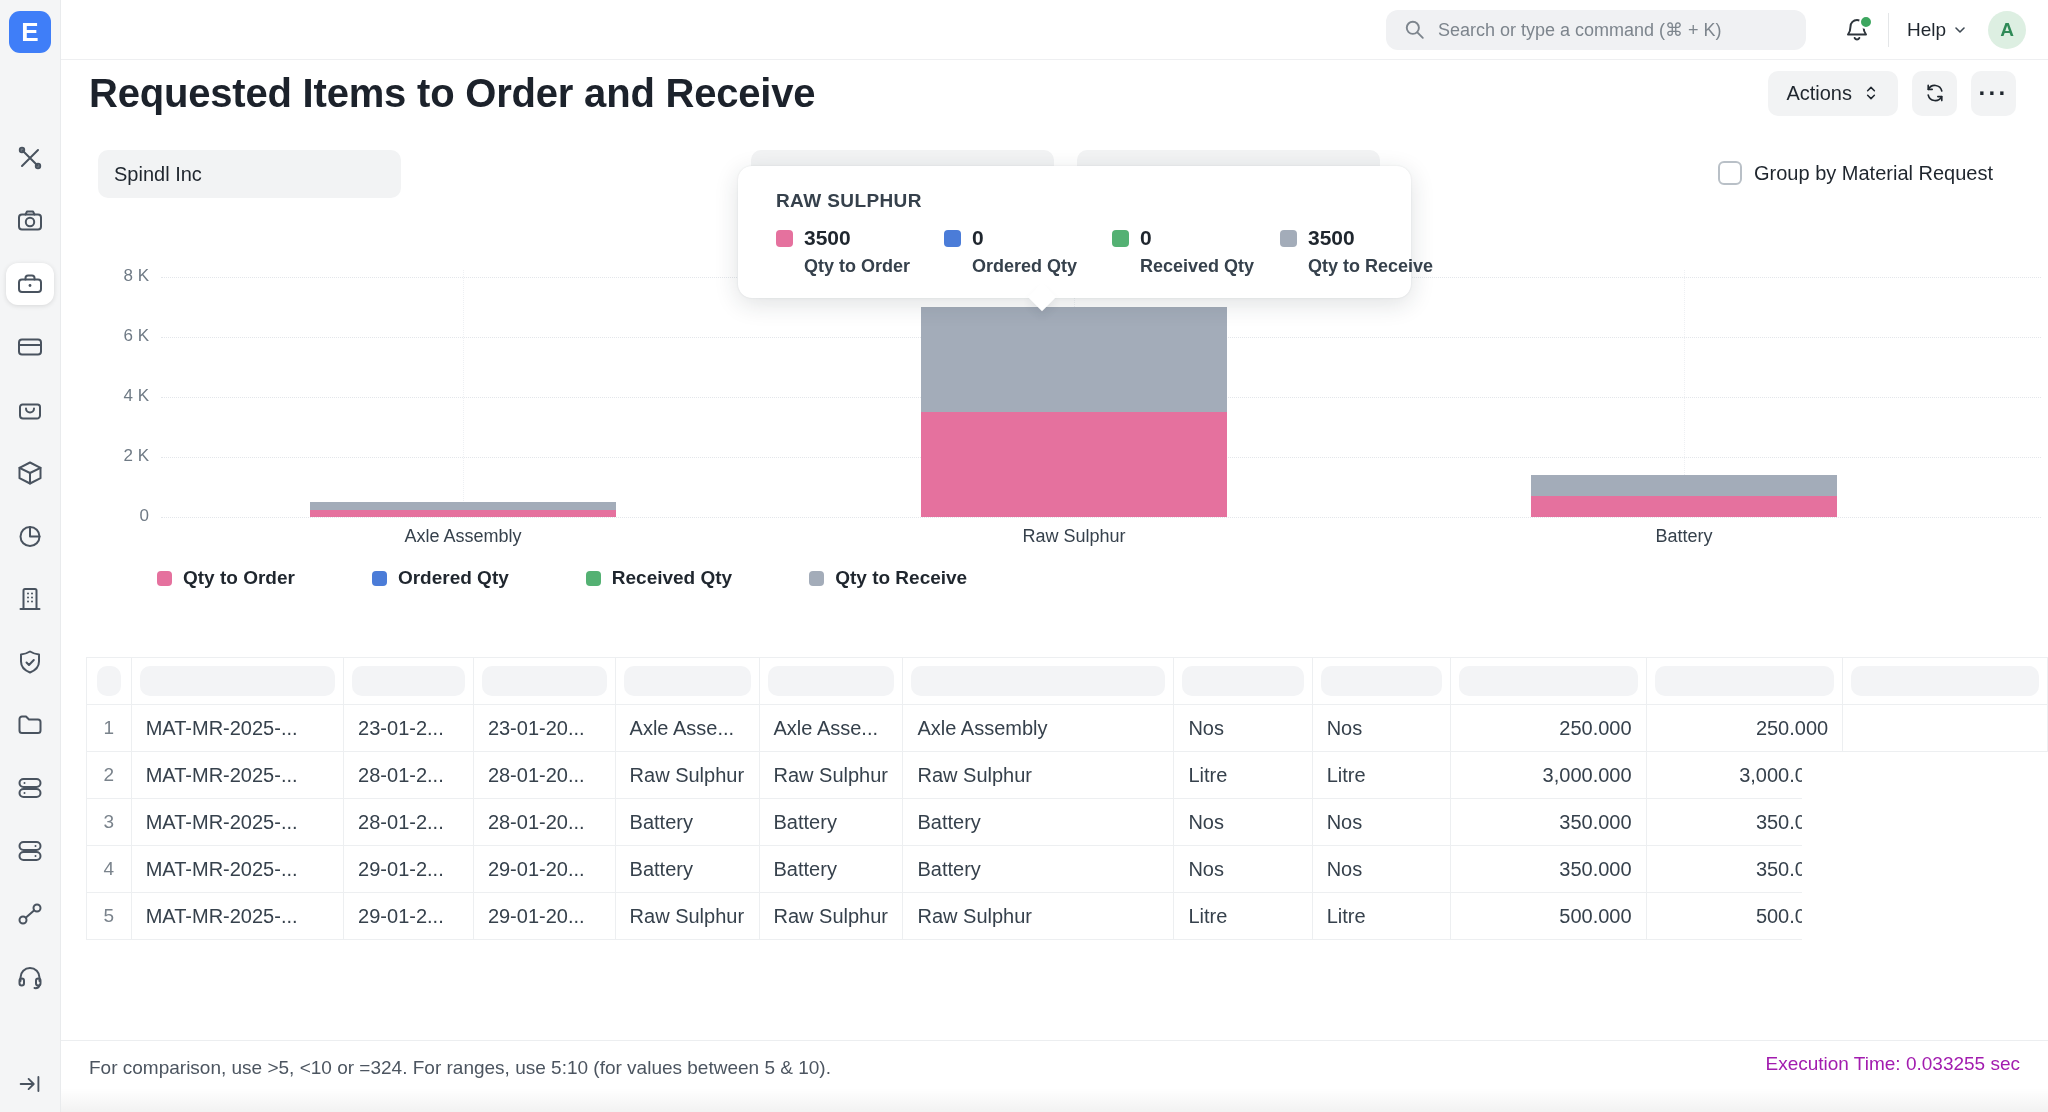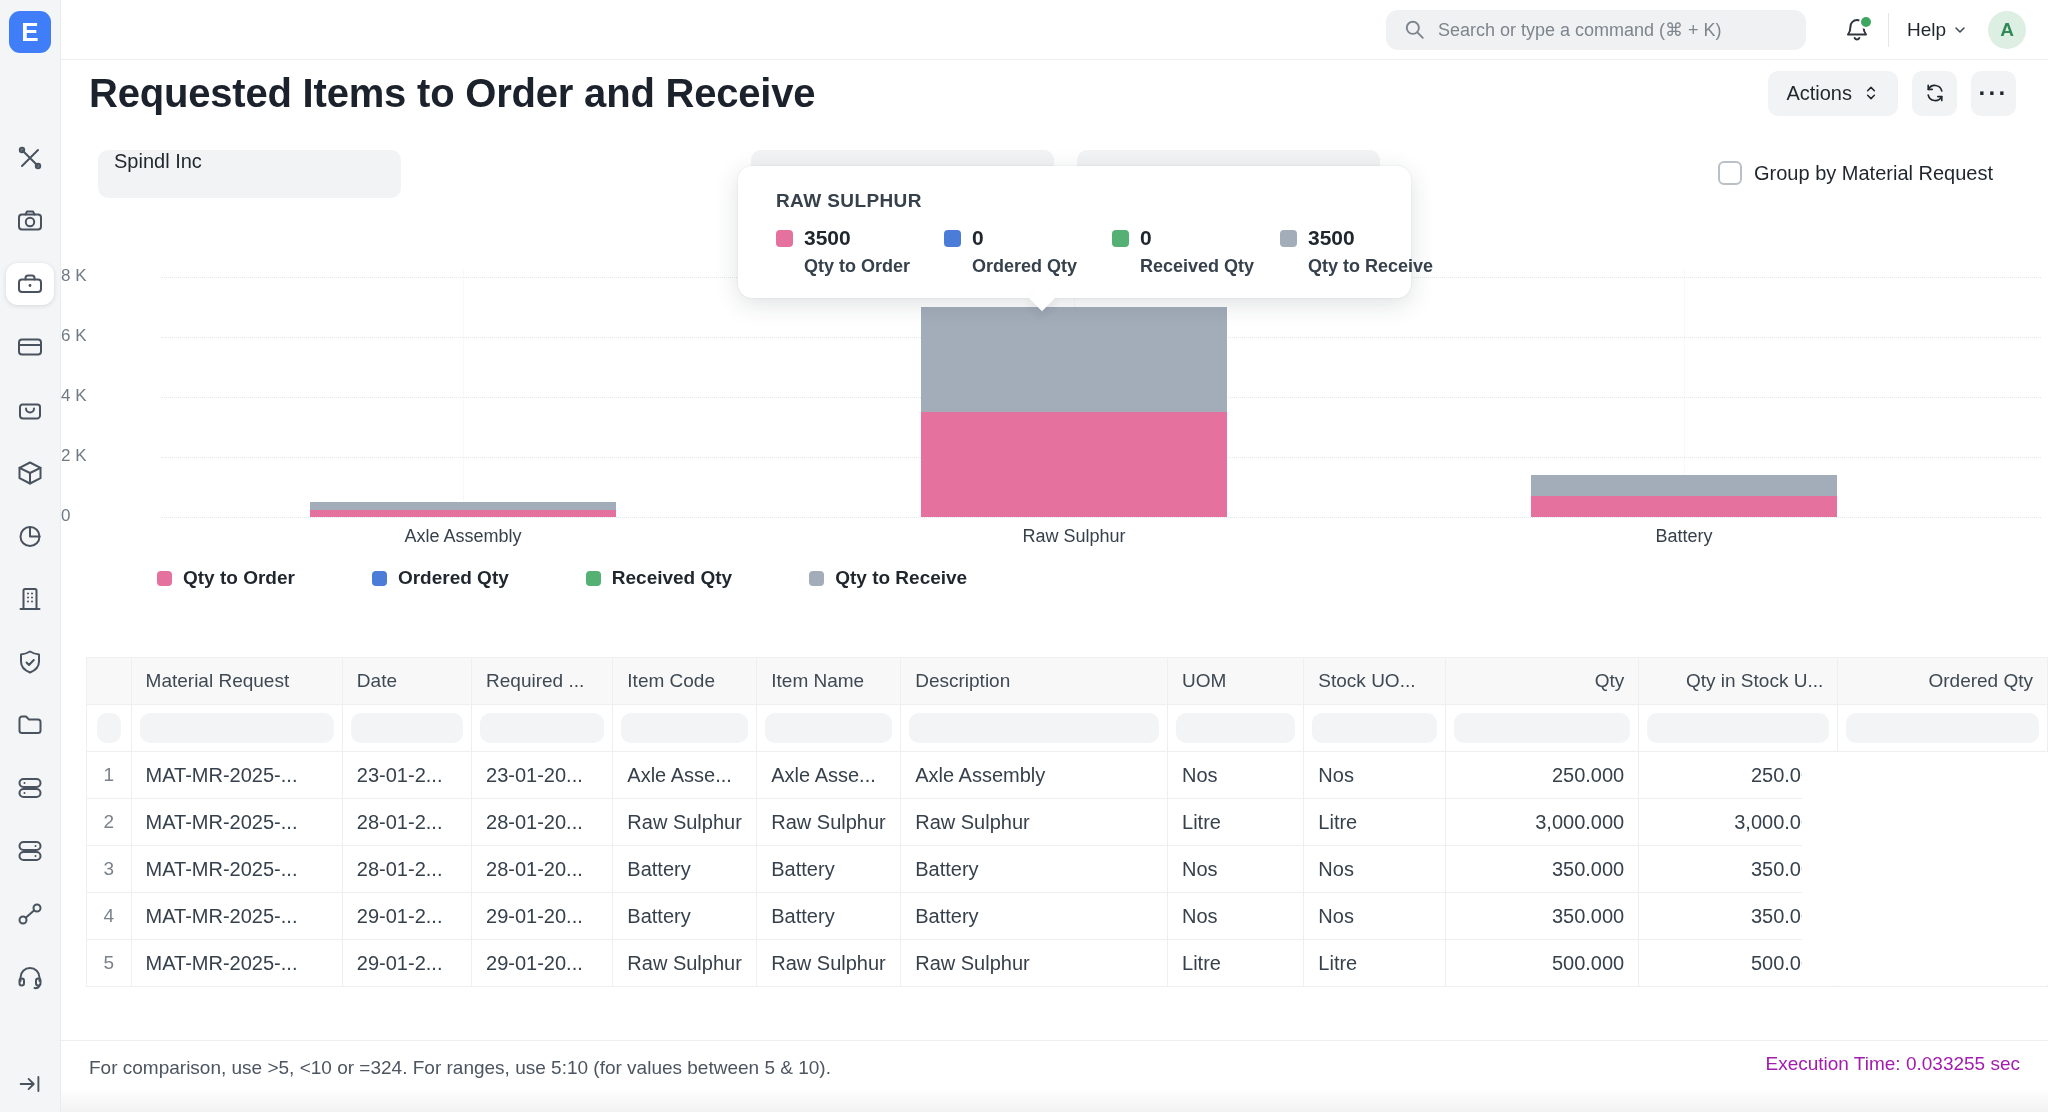--- a/index.html
+++ b/index.html
@@ -49,30 +49,30 @@
         justify-content:center;cursor:pointer;color:#1F262E;}
   #actions-btn{padding:0 18px;gap:10px;font-size:20px;font-family:inherit;}
   #actions-btn svg{width:18px;height:18px;stroke:#1F262E;stroke-width:2;fill:none;stroke-linecap:round;stroke-linejoin:round;}
   #refresh-btn,#menu-btn{width:45px;}
   #refresh-btn svg{width:24px;height:24px;stroke:#1F262E;stroke-width:2;fill:none;stroke-linecap:round;stroke-linejoin:round;}
   #menu-btn span{font-size:24px;font-weight:700;letter-spacing:2px;color:#1F262E;line-height:1;}
 
   
   #filter-row{position:absolute;top:150px;left:0;right:0;height:48px;}
   .pill{position:absolute;top:0;width:303px;height:48px;background:#F2F3F4;border-radius:10px;
-        display:flex;align-items:flex-start;padding:0 16px;box-sizing:border-box;cursor:text;}
+        display:flex;align-items:center;padding:0 16px;box-sizing:border-box;cursor:text;}
   .pill .pv{font-size:20px;color:#1F262E;font-weight:500;}
   .pill .ph{font-size:20px;color:#7E868E;}
   #groupby{position:absolute;left:1657px;top:11px;display:flex;align-items:center;gap:12px;}
   #groupby .box{width:24px;height:24px;border:2px solid #B9C0C7;border-radius:6px;background:#fff;cursor:pointer;box-sizing:border-box;}
   #groupby .lbl{font-size:20px;color:#1F262E;}
 
   
   #chart{position:absolute;top:250px;left:0;right:0;height:312px;}
-  .ytick{position:absolute;left:0;width:88px;font-size:17px;color:#6F7A85;}
+  .ytick{position:absolute;left:0;width:88px;text-align:right;font-size:17px;color:#6F7A85;}
   .gridline{position:absolute;left:100px;width:1880px;height:0;border-top:1px dotted #E3E6EA;}
   .vline{position:absolute;top:20px;height:247px;width:0;border-left:1px dotted #EEF0F3;}
   .bar{position:absolute;bottom:45px;width:306px;display:flex;flex-direction:column-reverse;cursor:pointer;}
   .xlabel{position:absolute;top:276px;width:306px;text-align:center;font-size:18px;color:#36414C;}
 
   
   #legend{position:absolute;top:563px;left:96px;height:30px;display:flex;gap:77px;align-items:center;}
   .litem{display:flex;align-items:center;gap:11px;cursor:pointer;}
   .lswatch{width:15px;height:15px;border-radius:4px;display:inline-block;}
   .ltext{font-size:19px;font-weight:600;color:#1F262E;white-space:nowrap;}
@@ -413,34 +413,20 @@
             <col style="width:144px">
             <col style="width:144px">
             <col style="width:280px">
             <col style="width:144px">
             <col style="width:144px">
             <col style="width:202px">
             <col style="width:203px">
             <col style="width:219px">
           </colgroup>
           <tbody>
-            <tr class="hrow">
-              <th class="center"></th>
-              <th class="left">Material Request</th>
-              <th class="left">Date</th>
-              <th class="left">Required ...</th>
-              <th class="left">Item Code</th>
-              <th class="left">Item Name</th>
-              <th class="left">Description</th>
-              <th class="left">UOM</th>
-              <th class="left">Stock UO...</th>
-              <th class="right">Qty</th>
-              <th class="right">Qty in Stock U...</th>
-              <th class="right">Ordered Qty</th>
-            </tr>
             <tr class="frow">
               <td>
                 <div class="fpill small"></div>
               </td>
               <td>
                 <div class="fpill"></div>
               </td>
               <td>
                 <div class="fpill"></div>
               </td>

